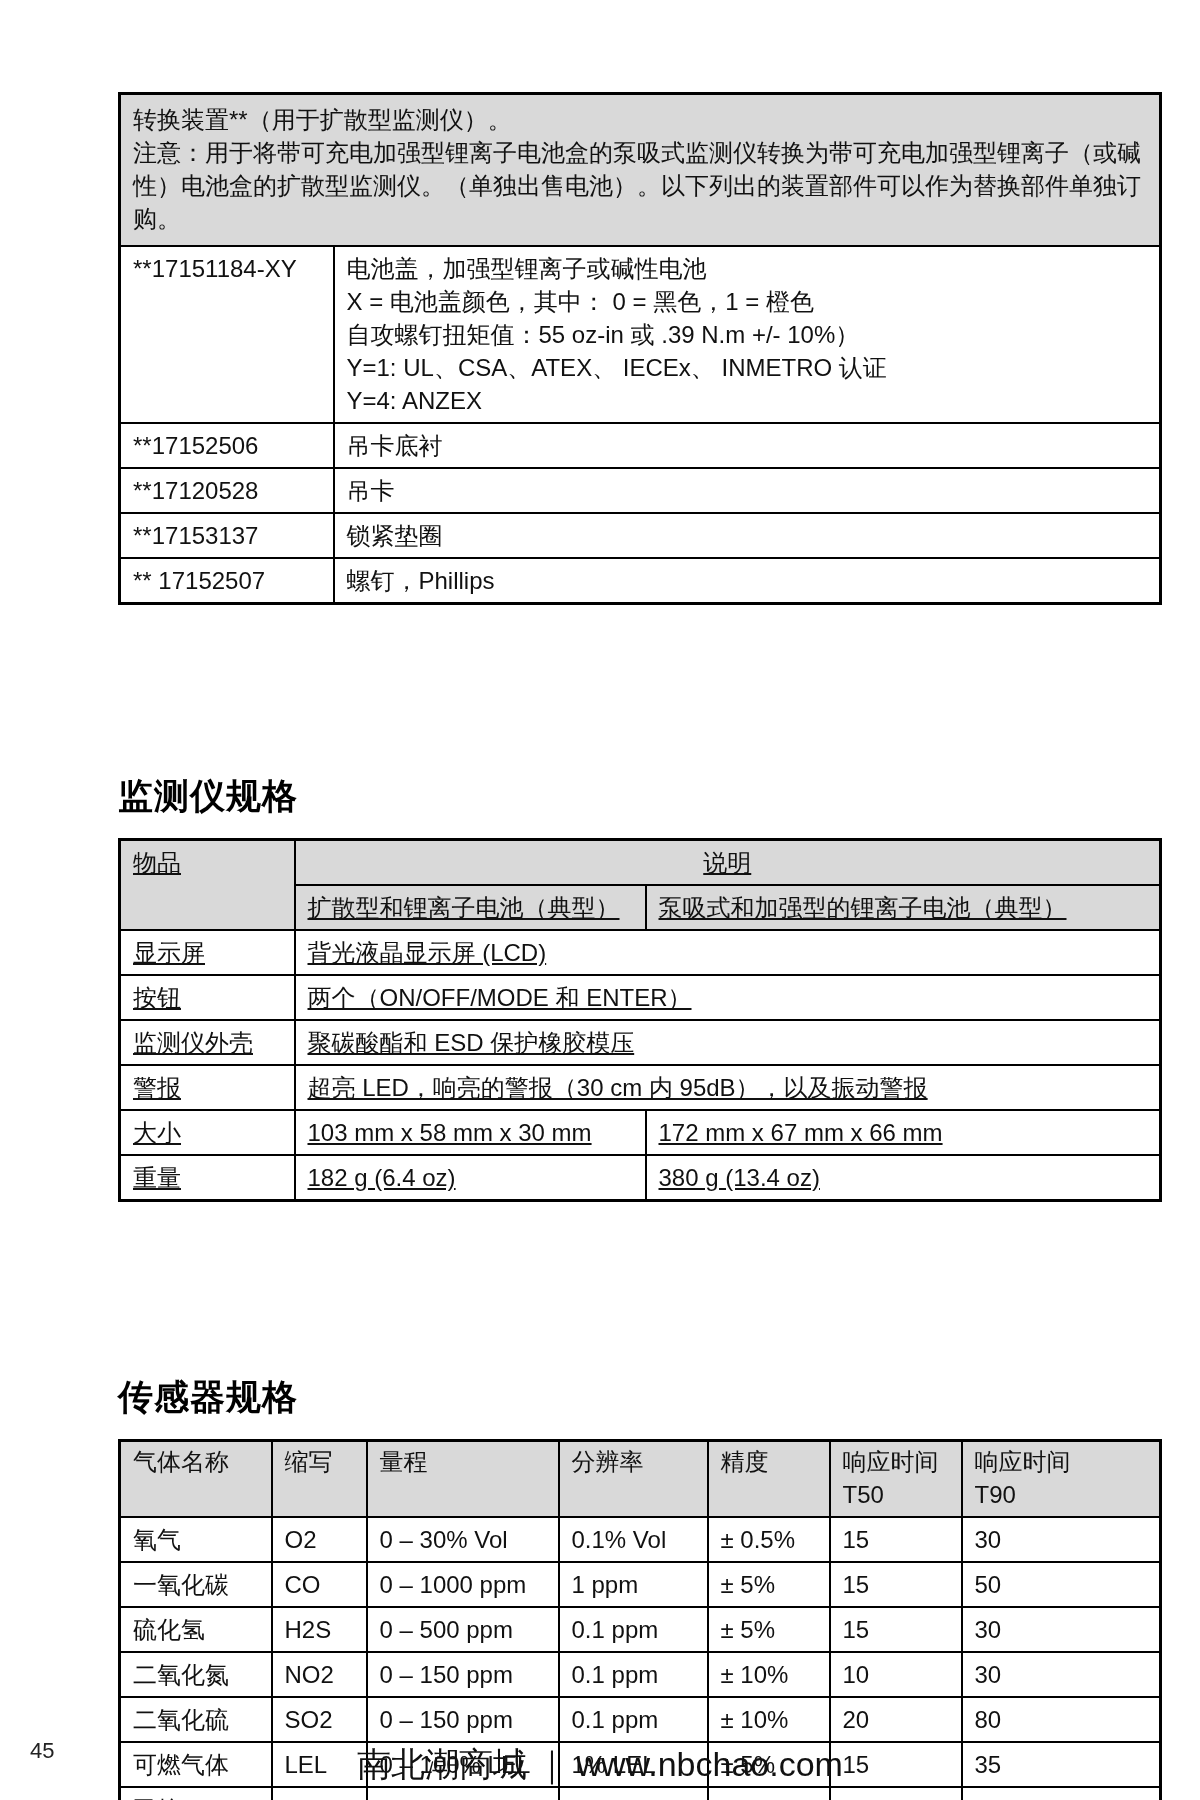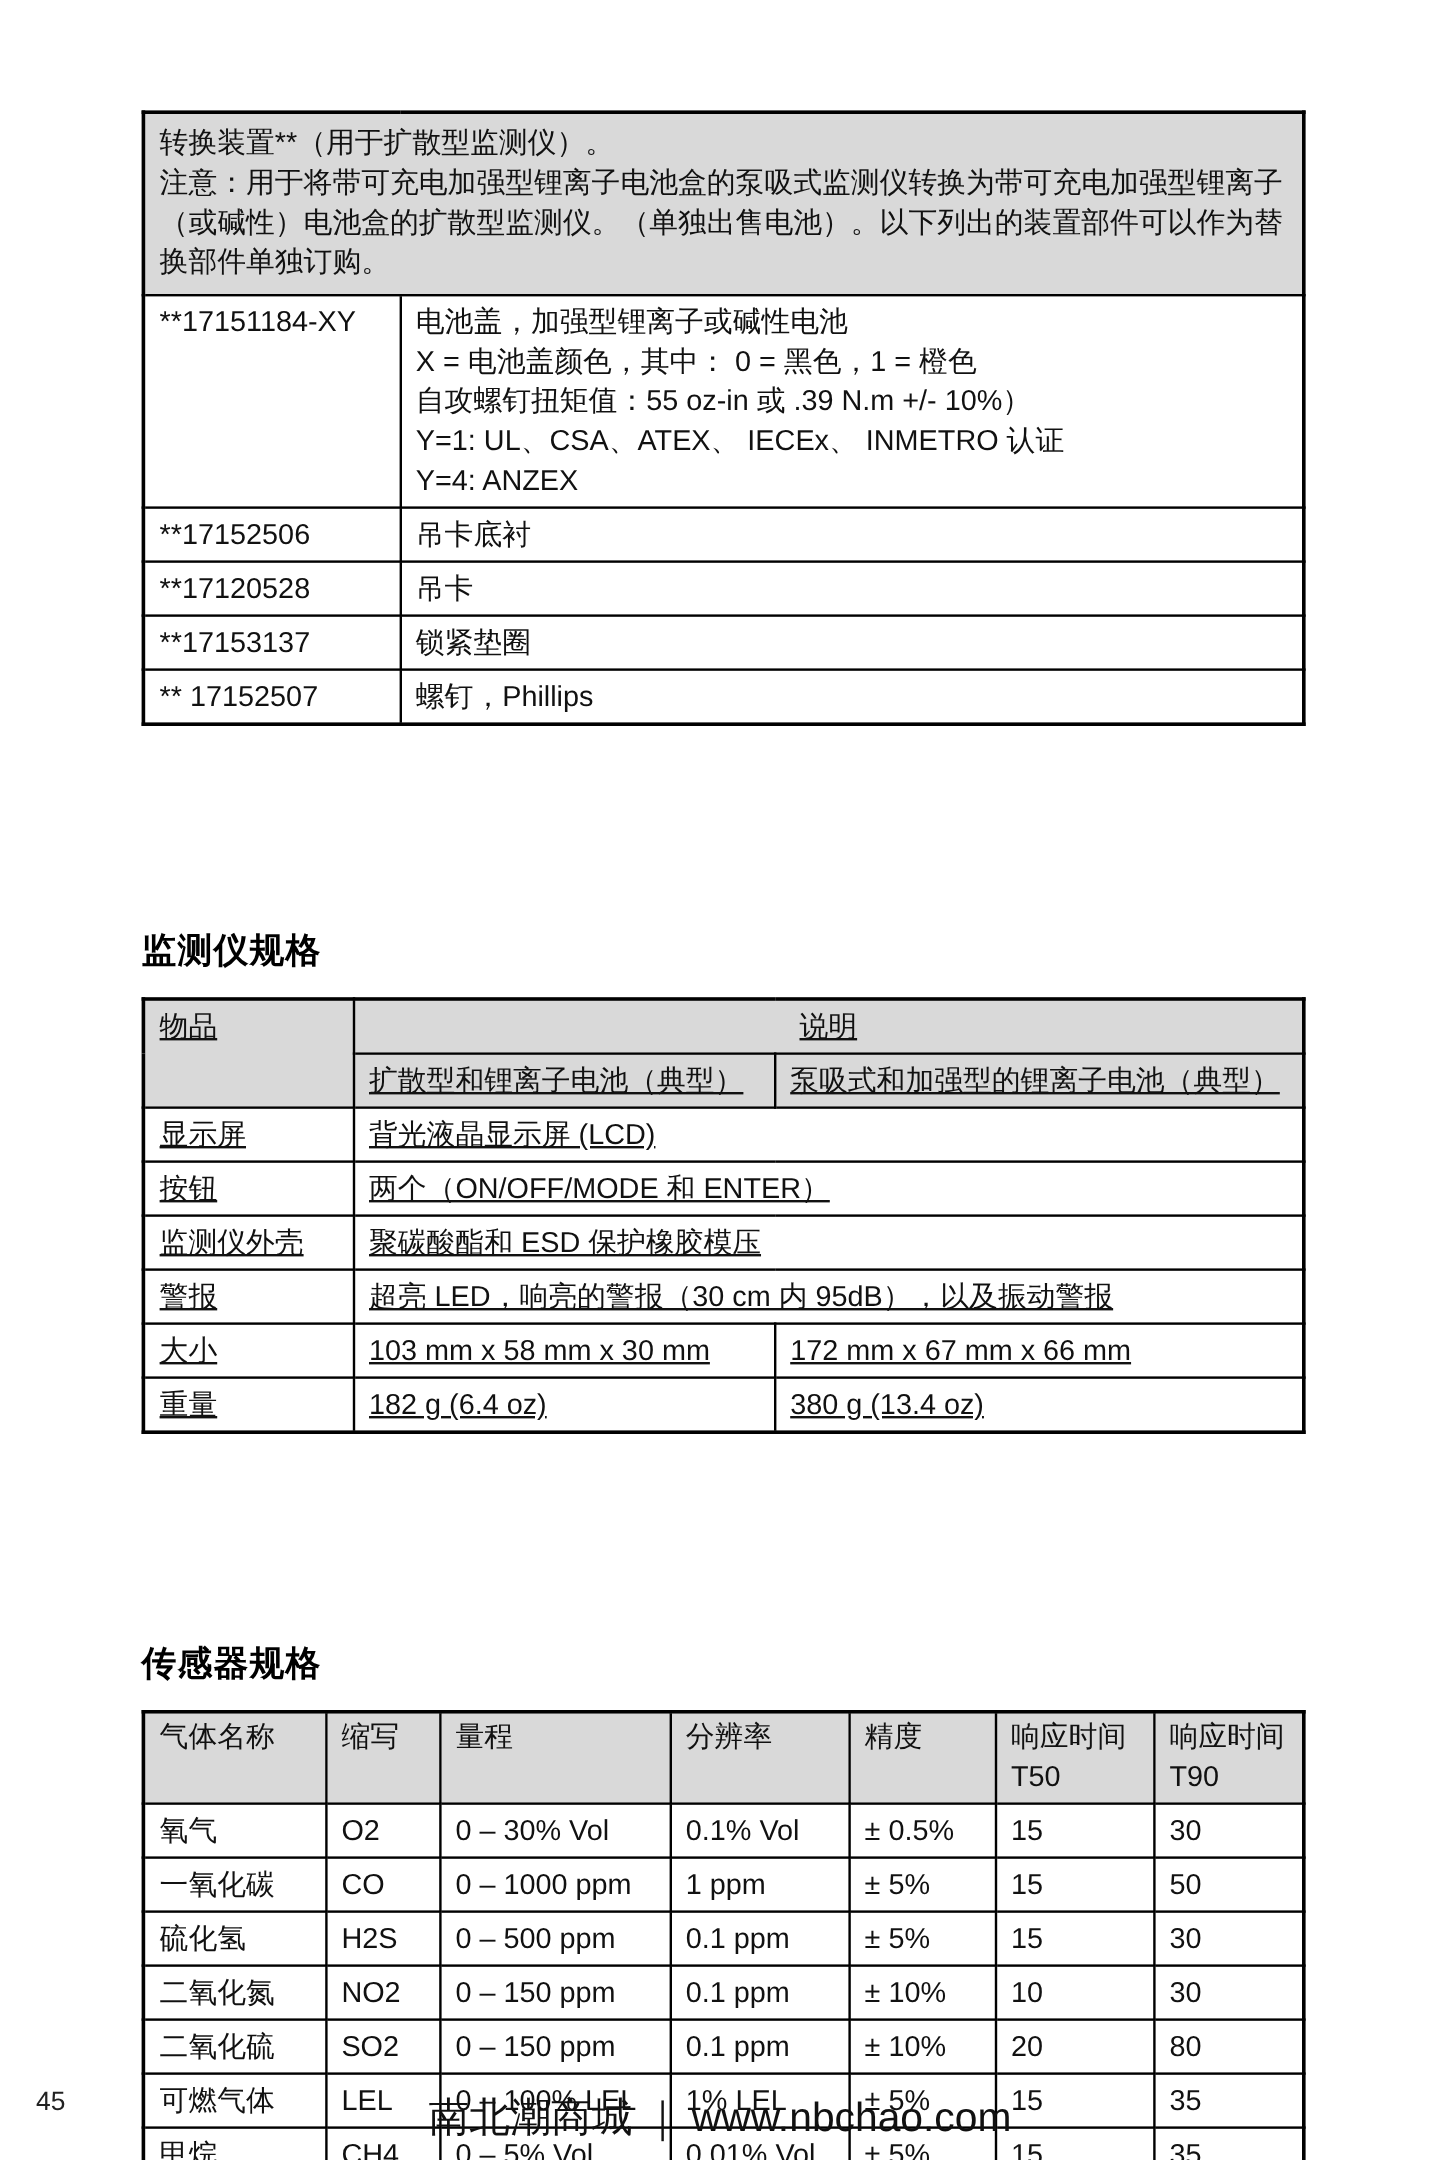--- a/index.html
+++ b/index.html
@@ -6,40 +6,40 @@
   body {
     width: 1200px; height: 1800px;
     background: #ffffff;
     color: #111111;
     font-family: "Liberation Sans", "DejaVu Sans", sans-serif;
     position: relative;
     overflow: hidden;
   }
   .content { position: absolute; left: 118px; top: 92px; width: 970px; }
 
-  table { border-collapse: collapse; width: 970px; table-layout: fixed; }
+  table { border-collapse: collapse; width: 1044px; table-layout: fixed; }
   table, td { border: 2px solid #000; }
   table { border-width: 3px; }
   td {
     font-size: 24px;
     line-height: 33px;
     padding: 5px 12px 5px 12px;
     vertical-align: top;
     overflow: hidden;
   }
   .gray { background: #d9d9d9; }
 
   
   .parts-table .intro td, .intro-cell { padding: 8px 14px 10px 12px; }
   .parts-table col.c1 { width: 214px; }
   .multi div { margin: 0; }
 
   
   h2.section-heading {
-    font-size: 29px; font-weight: bold; color: #000;
+    font-size: 35px; font-weight: bold; color: #000;
     margin: 0 0 18px 0; letter-spacing: 1px;
   }
   .gap-1 { height: 168px; }
   .gap-2 { height: 172px; }
 
   
   .monitor-table col.c1 { width: 175px; }
   .monitor-table col.c2 { width: 351px; }
   .monitor-table td.center { text-align: center; }
   .monitor-table td { height: 31px; text-decoration: underline; }

